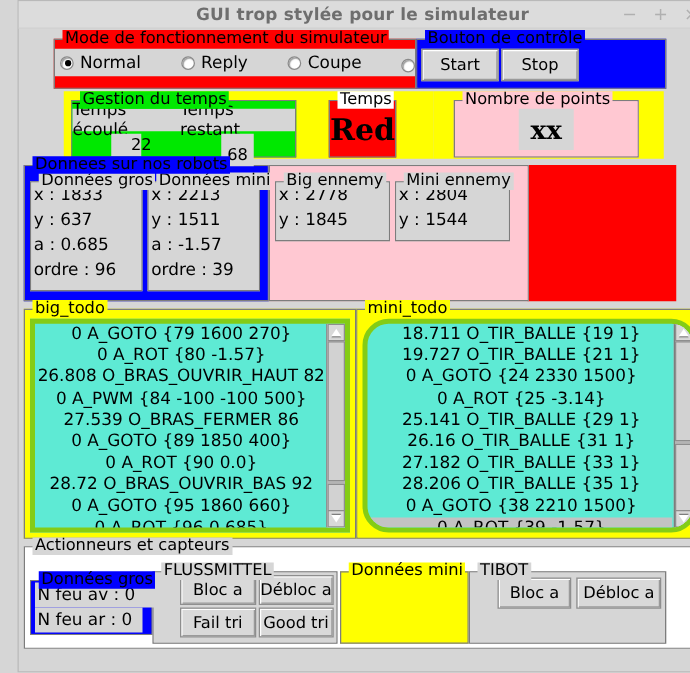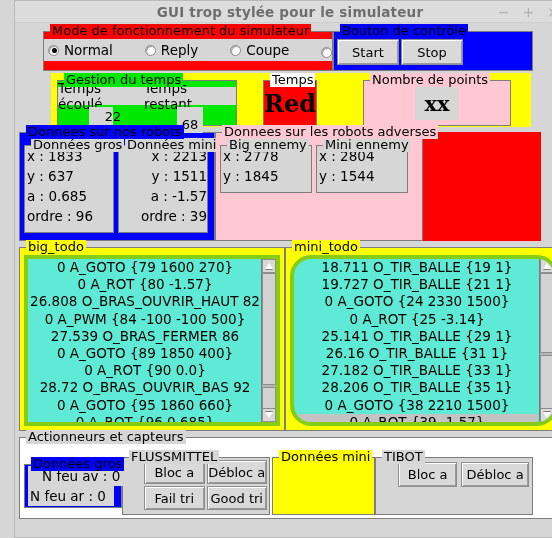--- a/index.html
+++ b/index.html
@@ -195,34 +195,33 @@
           <div style="height:20px; font-size:13.5px;">x : 1833</div>
           <div style="height:20px; font-size:13.5px;"> y : 637</div>
           <div style="height:20px; font-size:13.5px;">a : 0.685</div>
           <div style="height:20px; font-size:13.5px;">ordre : 96</div>
         </div>
       </div>
 
       <div class="gf" style="left:98px; top:6px; width:90px; height:94px;">
         <div class="gf-border bg-grey"></div>
         <div class="gf-title bg-grey">Données mini</div>
-        <div class="gf-body bg-grey" style="padding:2px 0 0 2px;text-align:right;">
+        <div class="gf-body bg-grey" style="padding:2px 0 0 2px;">
           <div style="height:20px; font-size:13.5px;">x : 2213</div>
           <div style="height:20px; font-size:13.5px;">y : 1511</div>
           <div style="height:20px; font-size:13.5px;">a : -1.57</div>
           <div style="height:20px; font-size:13.5px;">ordre : 39</div>
         </div>
       </div>
 
     </div>
   </div>
 
   <div class="gf" style="left:200px; top:125px; width:208px; height:115px;">
     <div class="gf-border bg-pink"></div>
-    <div class="gf-title bg-pink">Donnees sur les robots adverses</div>
     <div class="gf-body bg-pink">
 
       <div class="gf" style="left:4px; top:6px; width:92px; height:54px;">
         <div class="gf-border bg-grey"></div>
         <div class="gf-title bg-grey">Big ennemy</div>
         <div class="gf-body bg-grey" style="padding:2px 0 0 2px;">
           <div style="height:20px; font-size:13.5px;">x : 2778</div>
           <div style="height:20px; font-size:13.5px;">y : 1845</div>
         </div>
       </div>
@@ -305,21 +304,21 @@
 
   <div class="gf" style="left:4px; top:430px; width:544px; height:88px;">
     <div class="gf-border bg-white"></div>
     <div class="gf-title bg-grey">Actionneurs et capteurs</div>
     <div class="gf-body bg-white">
 
       <div class="gf" style="left:4px; top:20px; width:98px; height:50px;">
         <div class="gf-border bg-blue"></div>
         <div class="gf-title bg-blue">Données gros</div>
         <div class="gf-body bg-blue" style="padding:1px 0 0 3px;">
-          <div class="chip" style="height:20px; width:98px; justify-content:flex-start; padding-left:14px; font-size:13.5px;">N feu av : 0</div>
+          <div class="chip" style="height:20px; width:98px; justify-content:flex-start; padding-left:2px; font-size:13.5px;">N feu av : 0</div>
           <div class="chip" style="height:20px; width:86px; justify-content:flex-start; padding-left:2px; font-size:13.5px;">N feu ar : 0</div>
         </div>
       </div>
 
       <div class="gf" style="left:102px; top:13px; width:148px; height:64px;">
         <div class="gf-border bg-grey"></div>
         <div class="gf-title bg-grey">FLUSSMITTEL</div>
         <div class="gf-body bg-grey">
           <div style="display:flex; gap:2px; padding:2px 2px 0 2px;">
             <div class="btn" style="width:70px; height:24px;">Bloc a</div>

